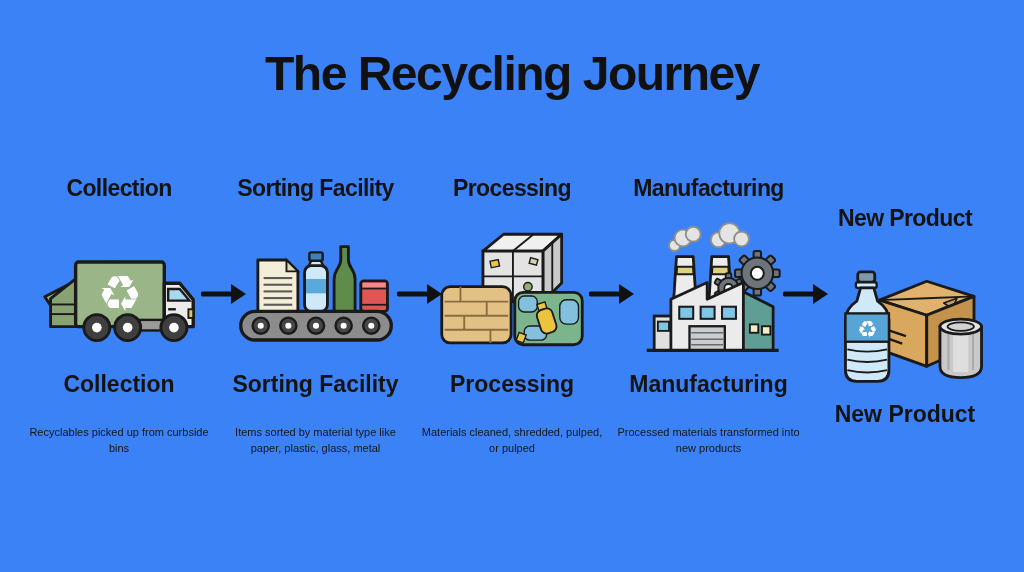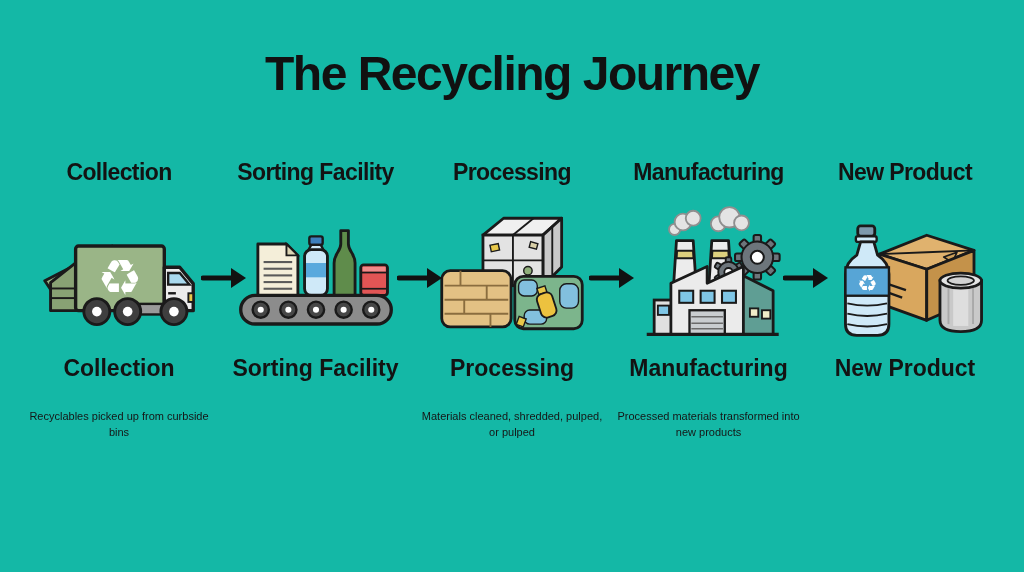--- a/index.html
+++ b/index.html
@@ -1,28 +1,28 @@
 <!DOCTYPE html>
 <html><head>
 <meta charset="utf-8">
 <style>
   html,body { margin:0; padding:0; background:#ffffff; }
   .page {
     width:1024px; height:572px; position:relative; overflow:hidden;
-    background:#14b8a6; color:#111;
+    background:#3b82f6; color:#111;
     font-family:"Liberation Sans", sans-serif;
   }
   .title {
     padding-top:48px; text-align:center;
     font-size:48px; font-weight:700; letter-spacing:-1.5px;
     line-height:1.1; color:#111;
   }
   .stages-row {
-    position:relative; margin-top:58px;
-    display:flex; justify-content:space-between; padding:0 24px;
+    position:relative; margin-top:74px;
+    display:flex; justify-content:space-between; padding:0 24px;align-items:center;
   }
   .stage {
     width:190px; display:flex; flex-direction:column;
     align-items:center; text-align:center;
   }
   .stage-label {
     font-size:23px; font-weight:700; line-height:26px; color:#131313;
   }
   .stage-label.top { letter-spacing:-0.6px; }
   .icon-box {
@@ -111,20 +111,21 @@
           <g fill="#ffffff">
             <circle cx="27" cy="97" r="3.2"></circle>
               <circle cx="56" cy="97" r="3.2"></circle>
               <circle cx="85" cy="97" r="3.2"></circle>
               <circle cx="114" cy="97" r="3.2"></circle>
               <circle cx="143" cy="97" r="3.2"></circle>
           </g>
         </svg>
       </div>
       <div class="stage-label bottom">Sorting Facility</div>
+      <div class="desc">Items sorted by material type like paper, plastic, glass, metal</div>
     </div>
 
     <div class="stage">
       <div class="stage-label top">Processing</div>
       <div class="icon-box">
         <svg width="152" height="133" viewBox="0 0 162 142">
           <polygon points="50,30 72,12 134,12 114,30" fill="#f0f0f0" stroke="#1a1a1a" stroke-width="3" stroke-linejoin="round"></polygon>
           <polygon points="114,30 134,12 134,64 114,84" fill="#c9c9c9" stroke="#1a1a1a" stroke-width="3" stroke-linejoin="round"></polygon>
           <rect x="50" y="30" width="64" height="54" fill="#e3e3e3" stroke="#1a1a1a" stroke-width="3"></rect>
           <line x1="82" y1="30" x2="82" y2="84" stroke="#1a1a1a" stroke-width="2"></line>

